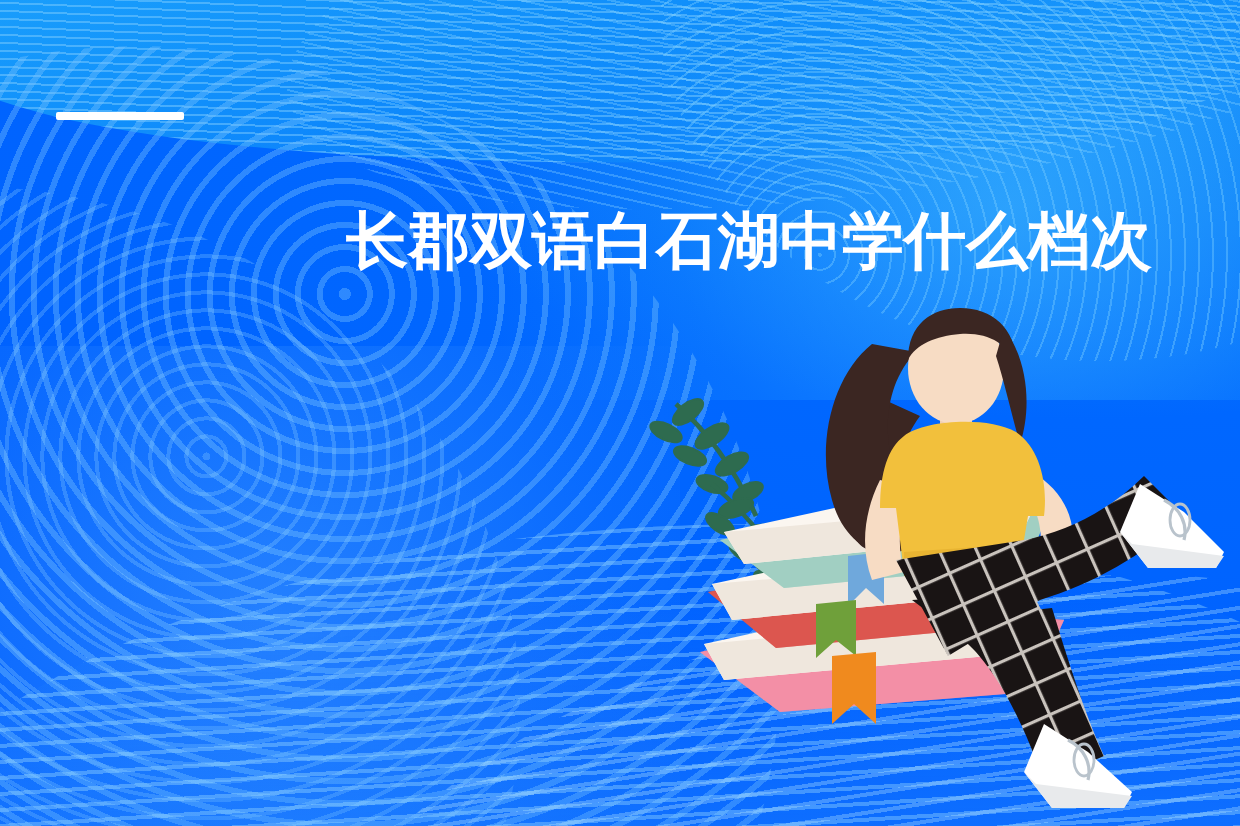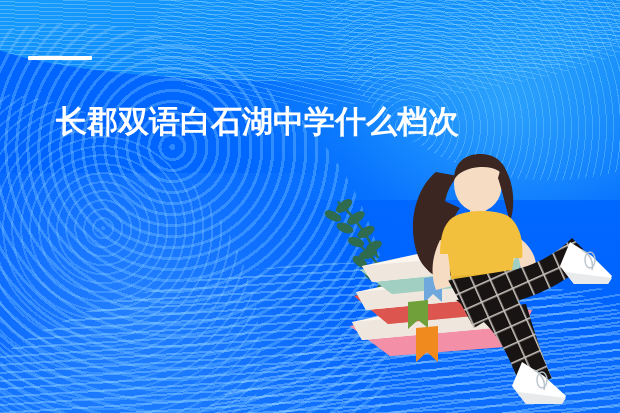--- a/index.html
+++ b/index.html
@@ -133,20 +133,21 @@
   .headline{
     position:absolute;left:56px;top:103px;
     width:520px;
     color:#FFFFFF;
     font-size:31px;
     font-weight:bold;
     letter-spacing:0px;
     line-height:1.18;
     white-space:nowrap;
     font-family:"DejaVu Sans","Liberation Sans",sans-serif;
+    text-align:right;
   }
 
   
   .illus{
     position:absolute;left:320px;top:150px;
     width:300px;height:263px;
   }
   .illus svg{display:block;width:100%;height:100%;}
 </style>
 </head>

